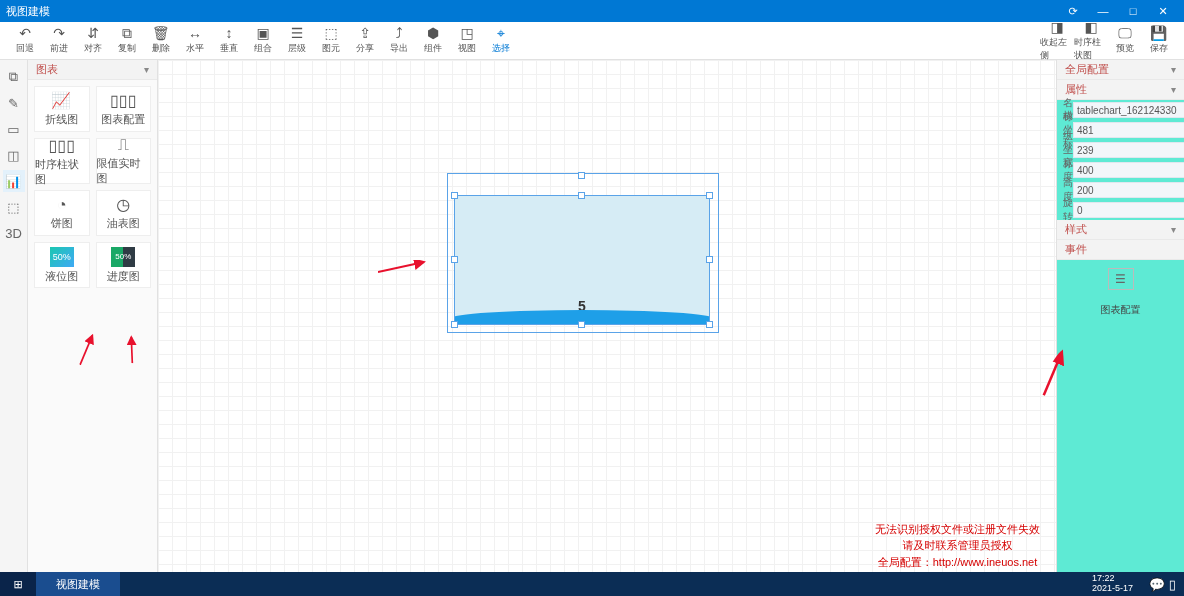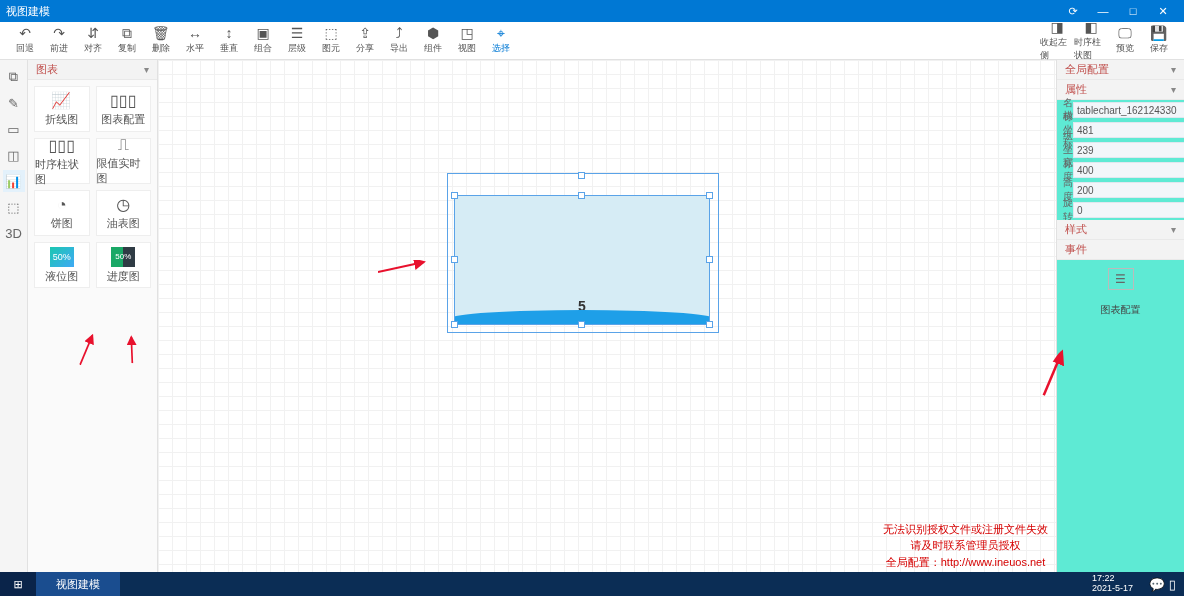--- a/index.html
+++ b/index.html
@@ -36,21 +36,21 @@
 .arrow svg { width: 100%; height: 100%; }
 .rightpanel { width: 128px; background: #5eead4; border-left: 1px solid #e1e1e1; display: flex; flex-direction: column; font-size: 11px; }
 .rhdr { height: 20px; padding: 0 8px; color: #c0504d; background: #f3f3f3; display: flex; align-items: center; border-bottom: 1px solid #e9e9e9; }
 .rhdr .chev { margin-left: auto; font-size: 10px; color: #888; }
 .proprow { display: flex; align-items: center; height: 20px; padding: 0 6px; }
 .proprow .plabel { width: 36px; color: #666; font-size: 10px; }
 .proprow input { flex: 1; height: 16px; border: 1px solid #e0e7ef; background: #f2f6fa; font-size: 10px; padding: 0 3px; color: #555; }
 .rightpanel .evtbtn { margin: 8px auto 0; width: 40px; display: flex; flex-direction: column; align-items: center; cursor: pointer; }
 .rightpanel .evtbtn .pi { width: 26px; height: 22px; border: 1px solid #bbb; display: flex; align-items: center; justify-content: center; font-size: 12px; color: #666; }
 .rightpanel .evtbtn .plbl { font-size: 10px; margin-top: 13px; color: #444; }
-.warning { position: absolute; right: 8px; bottom: 2px; font-size: 11px; color: #d50000; text-align: center; line-height: 1.5; }
+.warning { position: absolute; right: 16px; bottom: 2px; font-size: 11px; color: #d50000; text-align: center; line-height: 1.5; }
 .warning a { color: #d50000; }
 .taskbar { height: 24px; background: #0b2d55; color: #fff; display: flex; align-items: center; font-size: 11px; }
 .taskbar .start { width: 36px; height: 100%; background: #0a244a; display: flex; align-items: center; justify-content: center; }
 .taskbar .app { height: 100%; padding: 0 20px; background: #1a4d8f; display: flex; align-items: center; }
 .taskbar .tspacer { flex: 1; }
 .taskbar .clock { text-align: left; line-height: 1.1; font-size: 9px; padding: 0 8px; }
 .taskbar .tray { padding: 0 8px; font-size: 13px; }
 </style>
 </head>
 <body>

